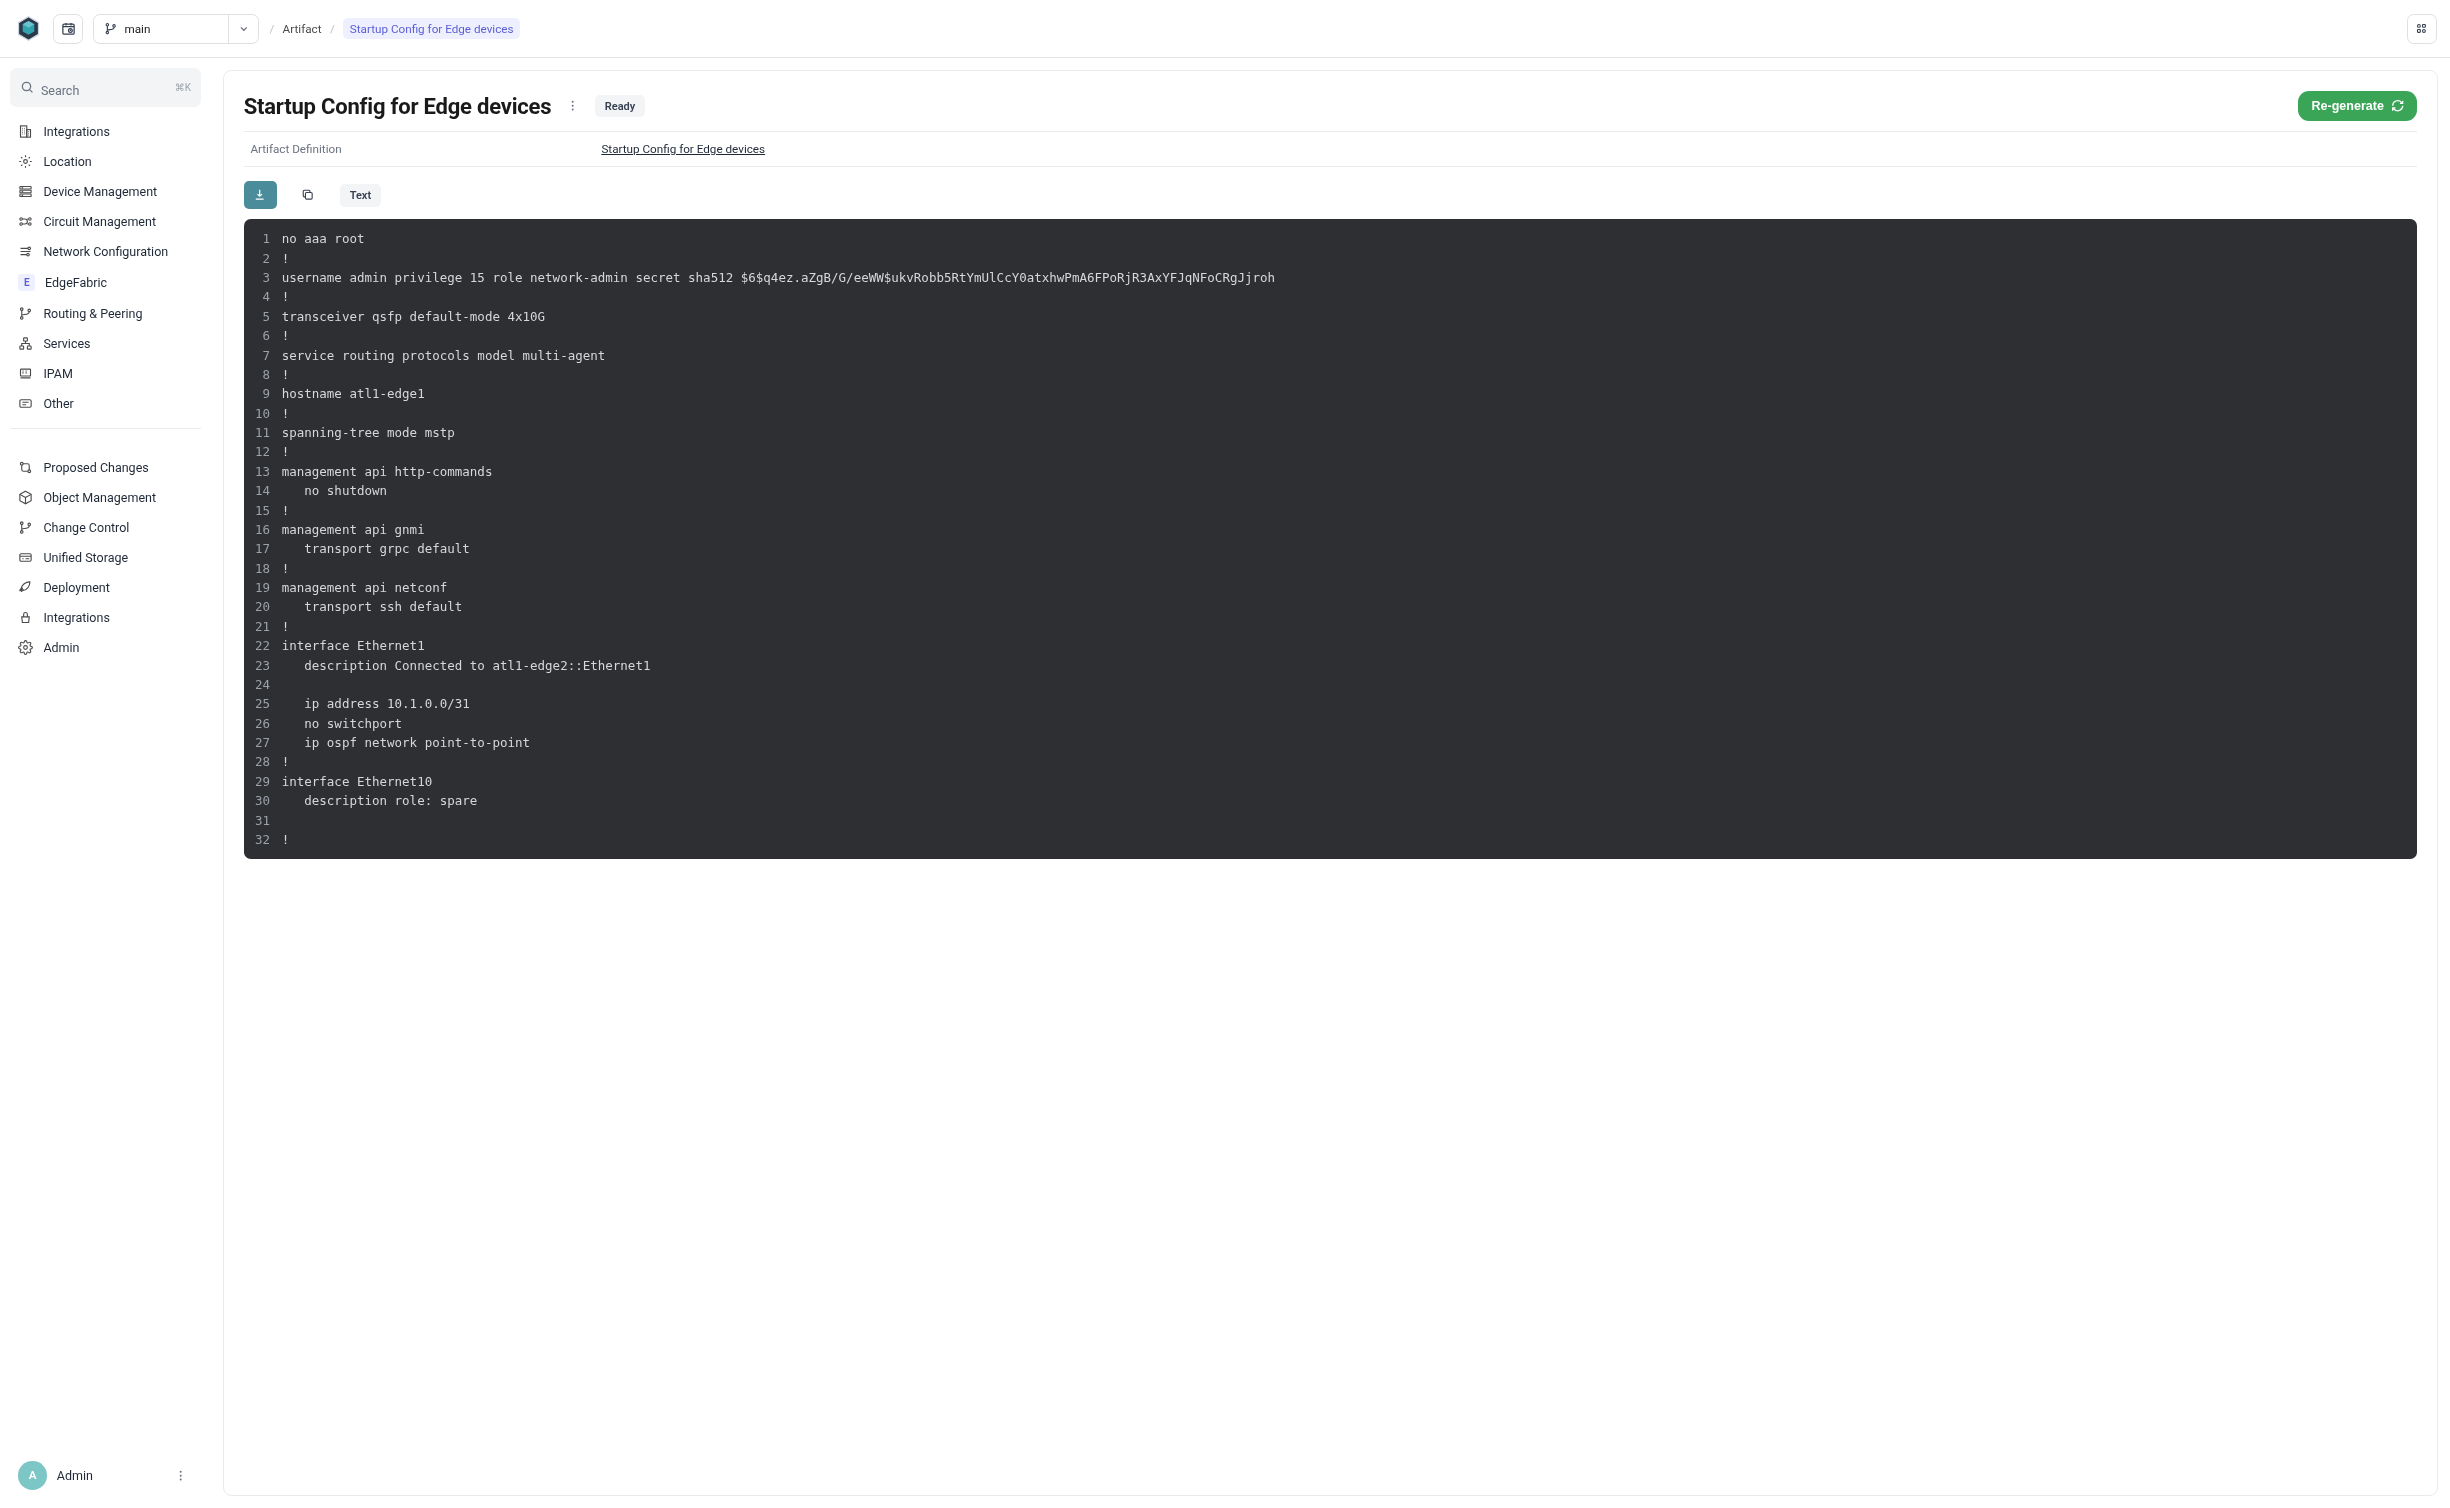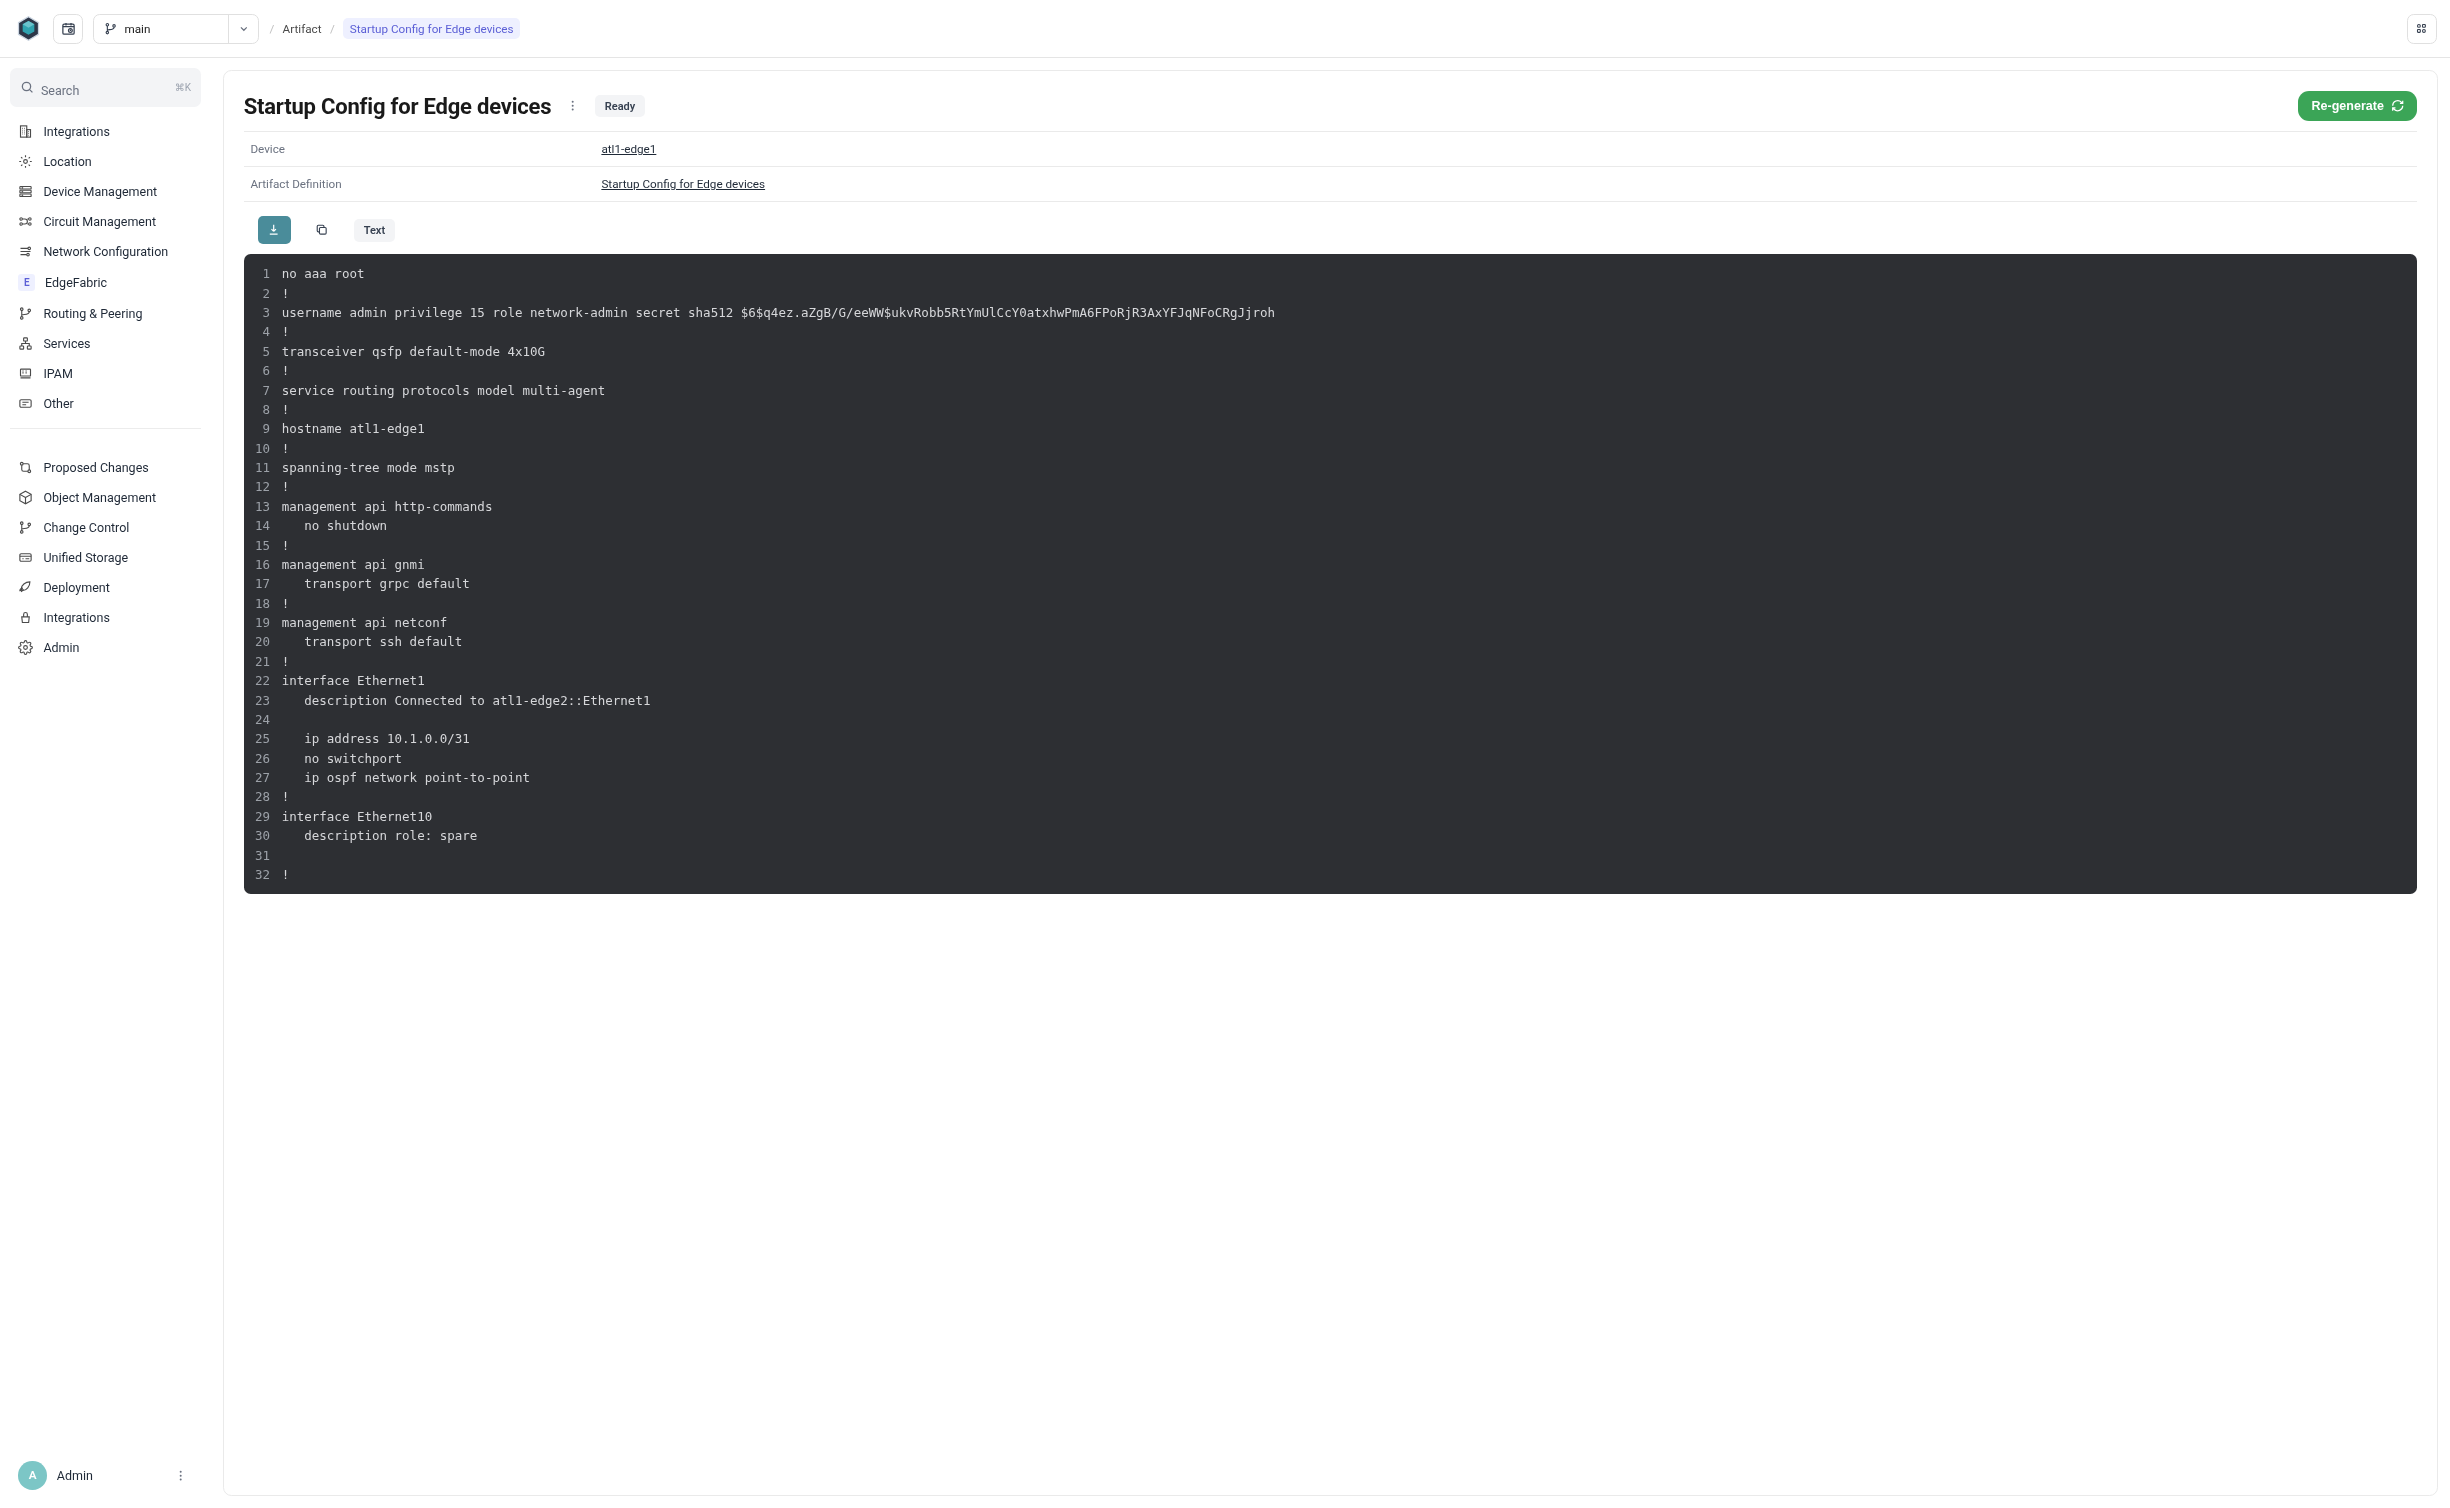--- a/index.html
+++ b/index.html
@@ -103,21 +103,21 @@
     }
     .info-rows { border-top: 0.8px solid #eaeaea; border-bottom: 0.8px solid #eaeaea; }
     .info-row {
       display: grid; grid-template-columns: 351px 1fr; padding: 10px 6.7px;
       align-items: center; border-top: 0.8px solid #eaeaea;
     }
     .info-row:first-child { border-top: none; }
     .info-row .label { color: #6b7280; }
     .info-row a { color: #1f2937; text-decoration: underline; cursor: pointer; }
     .toolbar-row {
-      display: flex; align-items: center; gap: 15px; margin-top: 13.4px; margin-bottom: 10px; margin-left: 14px;
+      display: flex; align-items: center; gap: 15px; margin-top: 13.4px; margin-bottom: 10px;
     }
     .tool-btn {
       width: 33px; height: 28.4px; display:flex; align-items:center; justify-content:center;
       border-radius: 5px; cursor: pointer; background: #fff; border: 0.8px solid transparent;
     }
     .tool-btn.primary { background: #4a8c9a; color: #fff; }
     .text-badge {
       background: #f3f4f6; color: #374151; font-size: 11px; font-weight: 600;
       border-radius: 5px; padding: 5px 10px;
     }
@@ -397,24 +397,20 @@
           <button class="regenerate-btn">
             <span>Re-generate</span>
             <svg width="13.4" height="13.4" viewBox="0 0 24 24" fill="none" stroke="#fff" stroke-width="2.2">
               <path d="M3 12a9 9 0 0 1 15.5-6.3L21 8M21 3v5h-5M21 12a9 9 0 0 1-15.5 6.3L3 16M3 21v-5h5"></path>
             </svg>
           </button>
         </div>
 
         <div class="info-rows">
           <div class="info-row">
-            <span class="label">Device</span>
-            <a>atl1-edge1</a>
-          </div>
-          <div class="info-row">
             <span class="label">Artifact Definition</span>
             <a>Startup Config for Edge devices</a>
           </div>
         </div>
 
         <div class="toolbar-row">
           <div class="tool-btn primary">
             <svg width="13.4" height="13.4" viewBox="0 0 24 24" fill="none" stroke="#fff" stroke-width="2.2">
                 <path d="M12 3v12m0 0l-4-4m4 4l4-4M5 20h14"></path>
               </svg>

